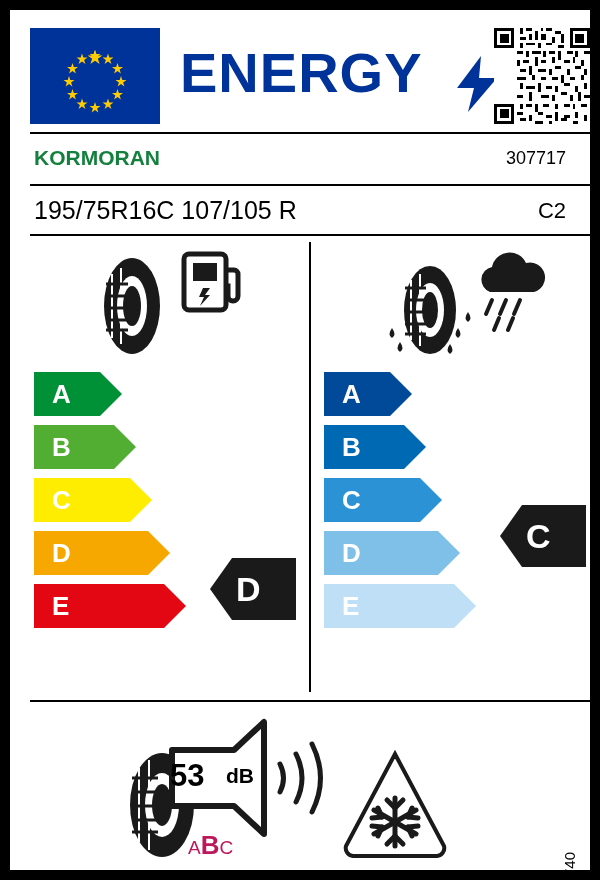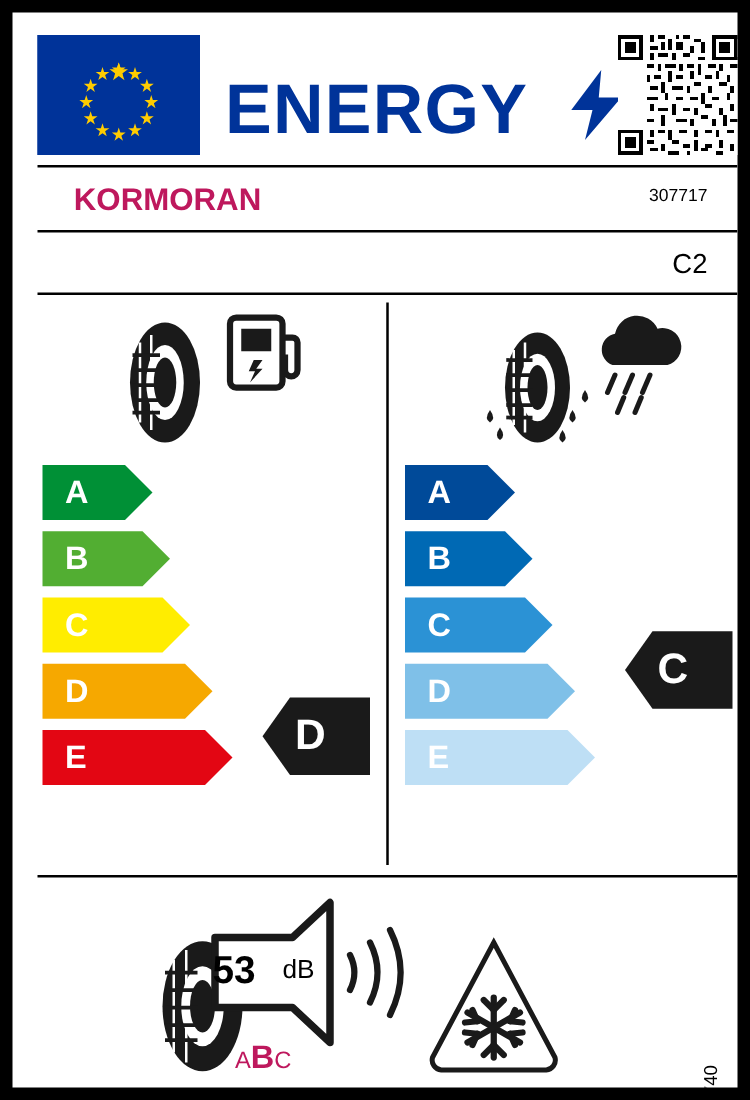--- a/index.html
+++ b/index.html
@@ -14,39 +14,39 @@
   }
   
   .header{
     position:absolute;left:20px;top:18px;width:560px;height:100px;
   }
   .eu-flag{
     position:absolute;left:0;top:0;width:130px;height:96px;
     background:#003399;
   }
   .energy-word{
-    position:absolute;left:150px;top:26px;
+    position:absolute;left:150px;top:12px;
     font-size:56px;font-weight:bold;letter-spacing:1px;color:#003399;
     font-family:"Liberation Sans", sans-serif;
   }
   .bolt{
     position:absolute;left:425px;top:28px;width:44px;height:56px;
   }
   .qr{
     position:absolute;right:0;top:0;width:96px;height:96px;
   }
   
   .hline{position:absolute;background:#000;height:2px;left:20px;width:560px;}
   .vline{position:absolute;background:#000;width:2px;}
   
   .brand{
-    position:absolute;left:24px;top:136px;font-size:25px;font-weight:bold;color:#be185d;margin-left:25px;
+    position:absolute;left:24px;top:136px;font-size:21px;font-weight:bold;color:#15803d;
   }
   .code{
-    position:absolute;right:24px;top:138px;font-size:14px;color:#000;
+    position:absolute;right:24px;top:138px;font-size:18px;color:#000;
   }
   .size{
     position:absolute;left:24px;top:186px;font-size:25px;color:#000;
   }
   .class{
     position:absolute;right:24px;top:188px;font-size:22px;color:#000;
   }
   
   .col{position:absolute;}
   .arrow{
@@ -64,21 +64,21 @@
   .pointer .ptxt{
     position:absolute;left:26px;top:50%;transform:translateY(-50%);
     font-size:34px;font-weight:bold;color:#fff;
   }
   
   .noise{position:absolute;left:100px;top:710px;width:260px;height:150px;}
   .db-text{
     position:absolute;left:60px;top:38px;font-size:31px;font-weight:bold;color:#000;
   }
   .db-unit{
-    position:absolute;left:116px;top:44px;font-size:21px;color:#000;
+    position:absolute;left:116px;top:44px;font-size:21px;color:#000;font-weight:bold;
   }
   .noise-class{
     position:absolute;left:78px;top:110px;font-size:19px;color:#be185d;
   }
   .noise-class b{font-size:26px;}
   .snow{position:absolute;left:330px;top:740px;width:110px;height:110px;}
   .rotdate{
     position:absolute;right:12px;bottom:18px;
     font-size:15px;color:#000;
     transform:rotate(-90deg);transform-origin:100% 100%;
@@ -234,20 +234,21 @@
     </div>
   </div>
 
   <div class="hline" style="top:122px;"></div>
 
   <div class="brand">KORMORAN</div>
   <div class="code">307717</div>
 
   <div class="hline" style="top:174px;"></div>
 
+  <div class="size">195/75R16C 107/105 R</div>
   <div class="class">C2</div>
 
   <div class="hline" style="top:224px;"></div>
 
   <div class="vline" style="left:299px;top:232px;height:450px;"></div>
 
   <div class="tire-icon" style="left:80px;top:240px;width:100px;height:110px;">
     <svg width="100" height="110" viewBox="0 0 100 110">
       <ellipse cx="42" cy="56" rx="28" ry="48" fill="#1a1a1a"></ellipse>
       <ellipse cx="42" cy="56" rx="15" ry="30" fill="#fff"></ellipse>

